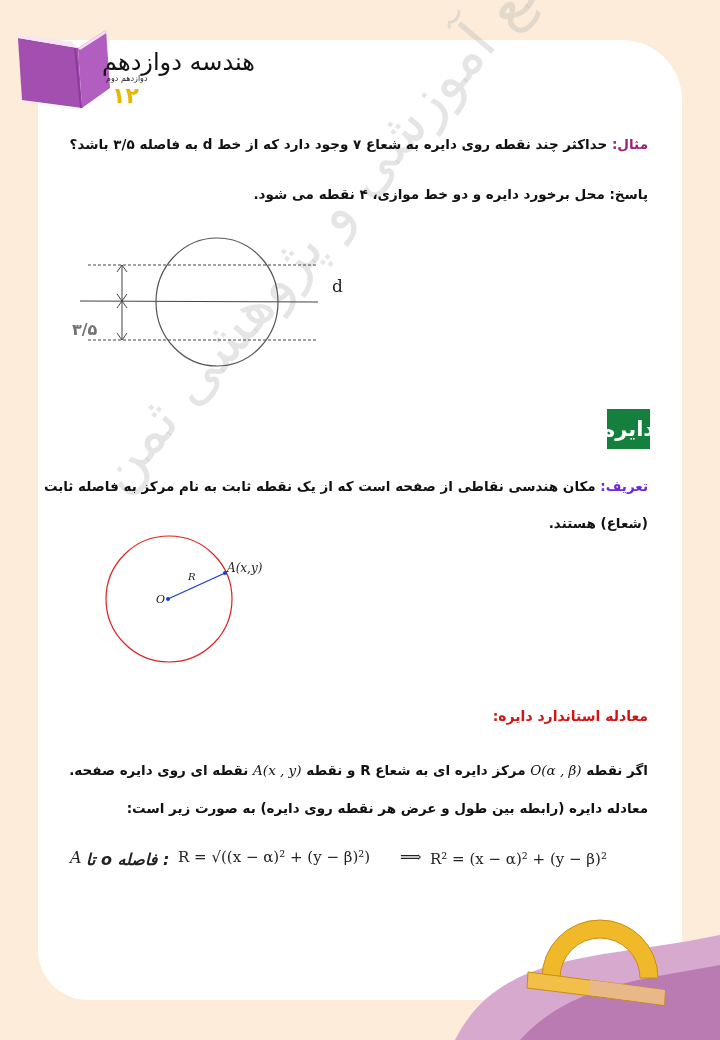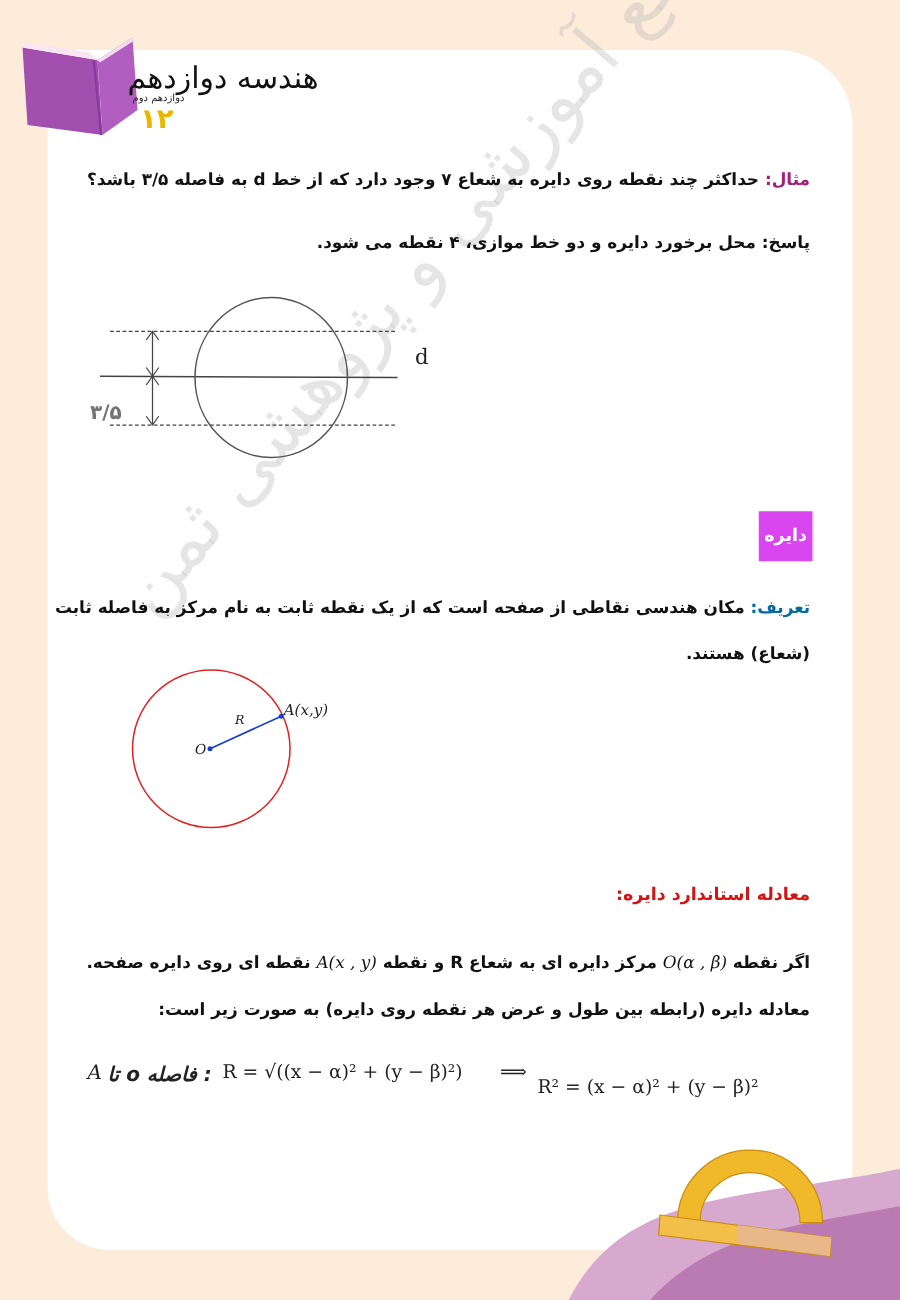--- a/index.html
+++ b/index.html
@@ -16,24 +16,24 @@
       position:absolute; left:102px; top:48px; font-size:24px; font-weight:normal; color:#111;
       direction:rtl; white-space:nowrap; letter-spacing:-1px;
     }
     .logo-num { position:absolute; left:112px; top:36px; font-size:22px; font-weight:bold; color:#e8b800;margin-top:47px; }
     .logo-sub { position:absolute; left:106px; top:74px; font-size:8px; color:#222; direction:rtl; }
     .txt {
       position:absolute; right:72px; direction:rtl; text-align:right;
       font-size:13.5px; font-weight:bold; color:#111; white-space:nowrap;
     }
     .lbl-purple { color:#a0207a;text-align:center; }
-    .lbl-red { color:#0369a1; }
+    .lbl-red { color:#6d28d9; }
     .section-badge {
       position:absolute; left:607px; top:409px; width:43px; height:40px;
-      background:#d946ef; color:#fff; font-size:14px; font-weight:bold;
+      background:#15803d; color:#fff; font-size:21px; font-weight:bold;
       display:flex; align-items:center; justify-content:center; direction:rtl;
     }
     .heading-red {
       position:absolute; right:72px; top:708px; direction:rtl;
       font-size:14px; font-weight:bold; color:#d11414;
     }
     .math { font-family:"DejaVu Serif", serif; font-weight:normal; font-style:italic; }
     .formula {
       position:absolute; top:846px; left:70px; width:580px; height:30px;
       font-family:"DejaVu Serif", serif; font-size:15px; color:#222; white-space:nowrap;
@@ -106,21 +106,21 @@
 <div class="txt" style="top:762px;">
   <span>اگر نقطه </span><span class="math" style="direction:ltr;unicode-bidi:embed;">O(α , β)</span><span> مرکز دایره ای به شعاع R و نقطه </span><span class="math" style="direction:ltr;unicode-bidi:embed;">A(x , y)</span><span> نقطه ای روی دایره صفحه.</span>
 </div>
 <div class="txt" style="top:800px;">معادله دایره (رابطه بین طول و عرض هر نقطه روی دایره) به صورت زیر است:</div>
 
 <div class="formula">
   <span class="math" style="position:absolute;left:0;top:2px;font-size:16px;">A</span>
   <span style="position:absolute;left:16px;top:4px;font-family:'DejaVu Sans',sans-serif;font-size:16px;font-weight:bold;direction:rtl;font-style:italic;">: فاصله o تا</span>
   <span style="position:absolute;left:108px;top:2px;">R = √((x − α)² + (y − β)²)</span>
   <span style="position:absolute;left:330px;top:2px;">⟹</span>
-  <span style="position:absolute;left:360px;top:14px;text-align:center;">R² = (x − α)² + (y − β)²</span>
+  <span style="position:absolute;left:360px;top:4px;text-align:center;">R² = (x − α)² + (y − β)²</span>
 </div>
 
 <svg style="left:0;top:0;" width="720" height="1040">
   <path d="M455,1040 C500,950 600,960 720,935 L720,1040 Z" fill="#d8a9cf"></path>
   <path d="M520,1040 C570,985 640,980 720,965 L720,1040 Z" fill="#b97bb1"></path>
   <g>
     <path d="M542,978 A58,58 0 0 1 658,978 L640,978 A40,40 0 0 0 560,978 Z" fill="#f0b92a" stroke="#c98d10" stroke-width="1"></path>
     <polygon points="528,972 665,990 664,1005 527,988" fill="#f2c048" stroke="#c98d10" stroke-width="1"></polygon>
     <polygon points="590,980 665,990 664,1005 590,995" fill="#e8b888"></polygon>
   </g>

